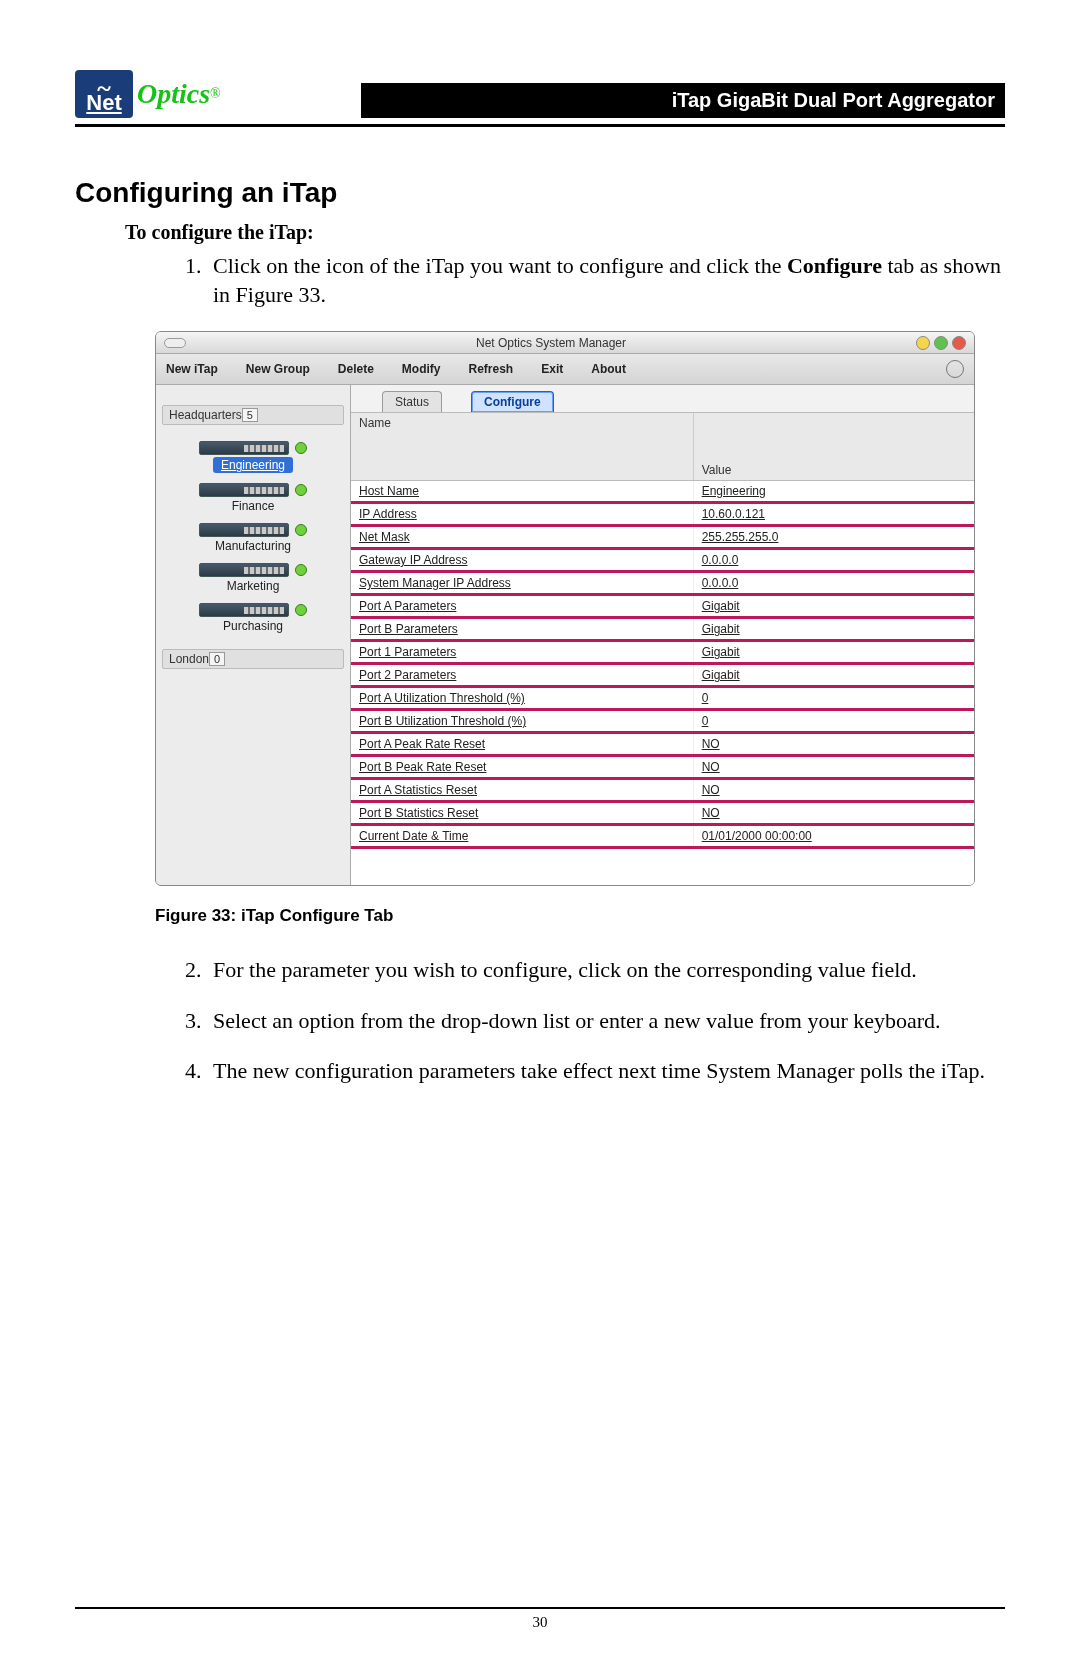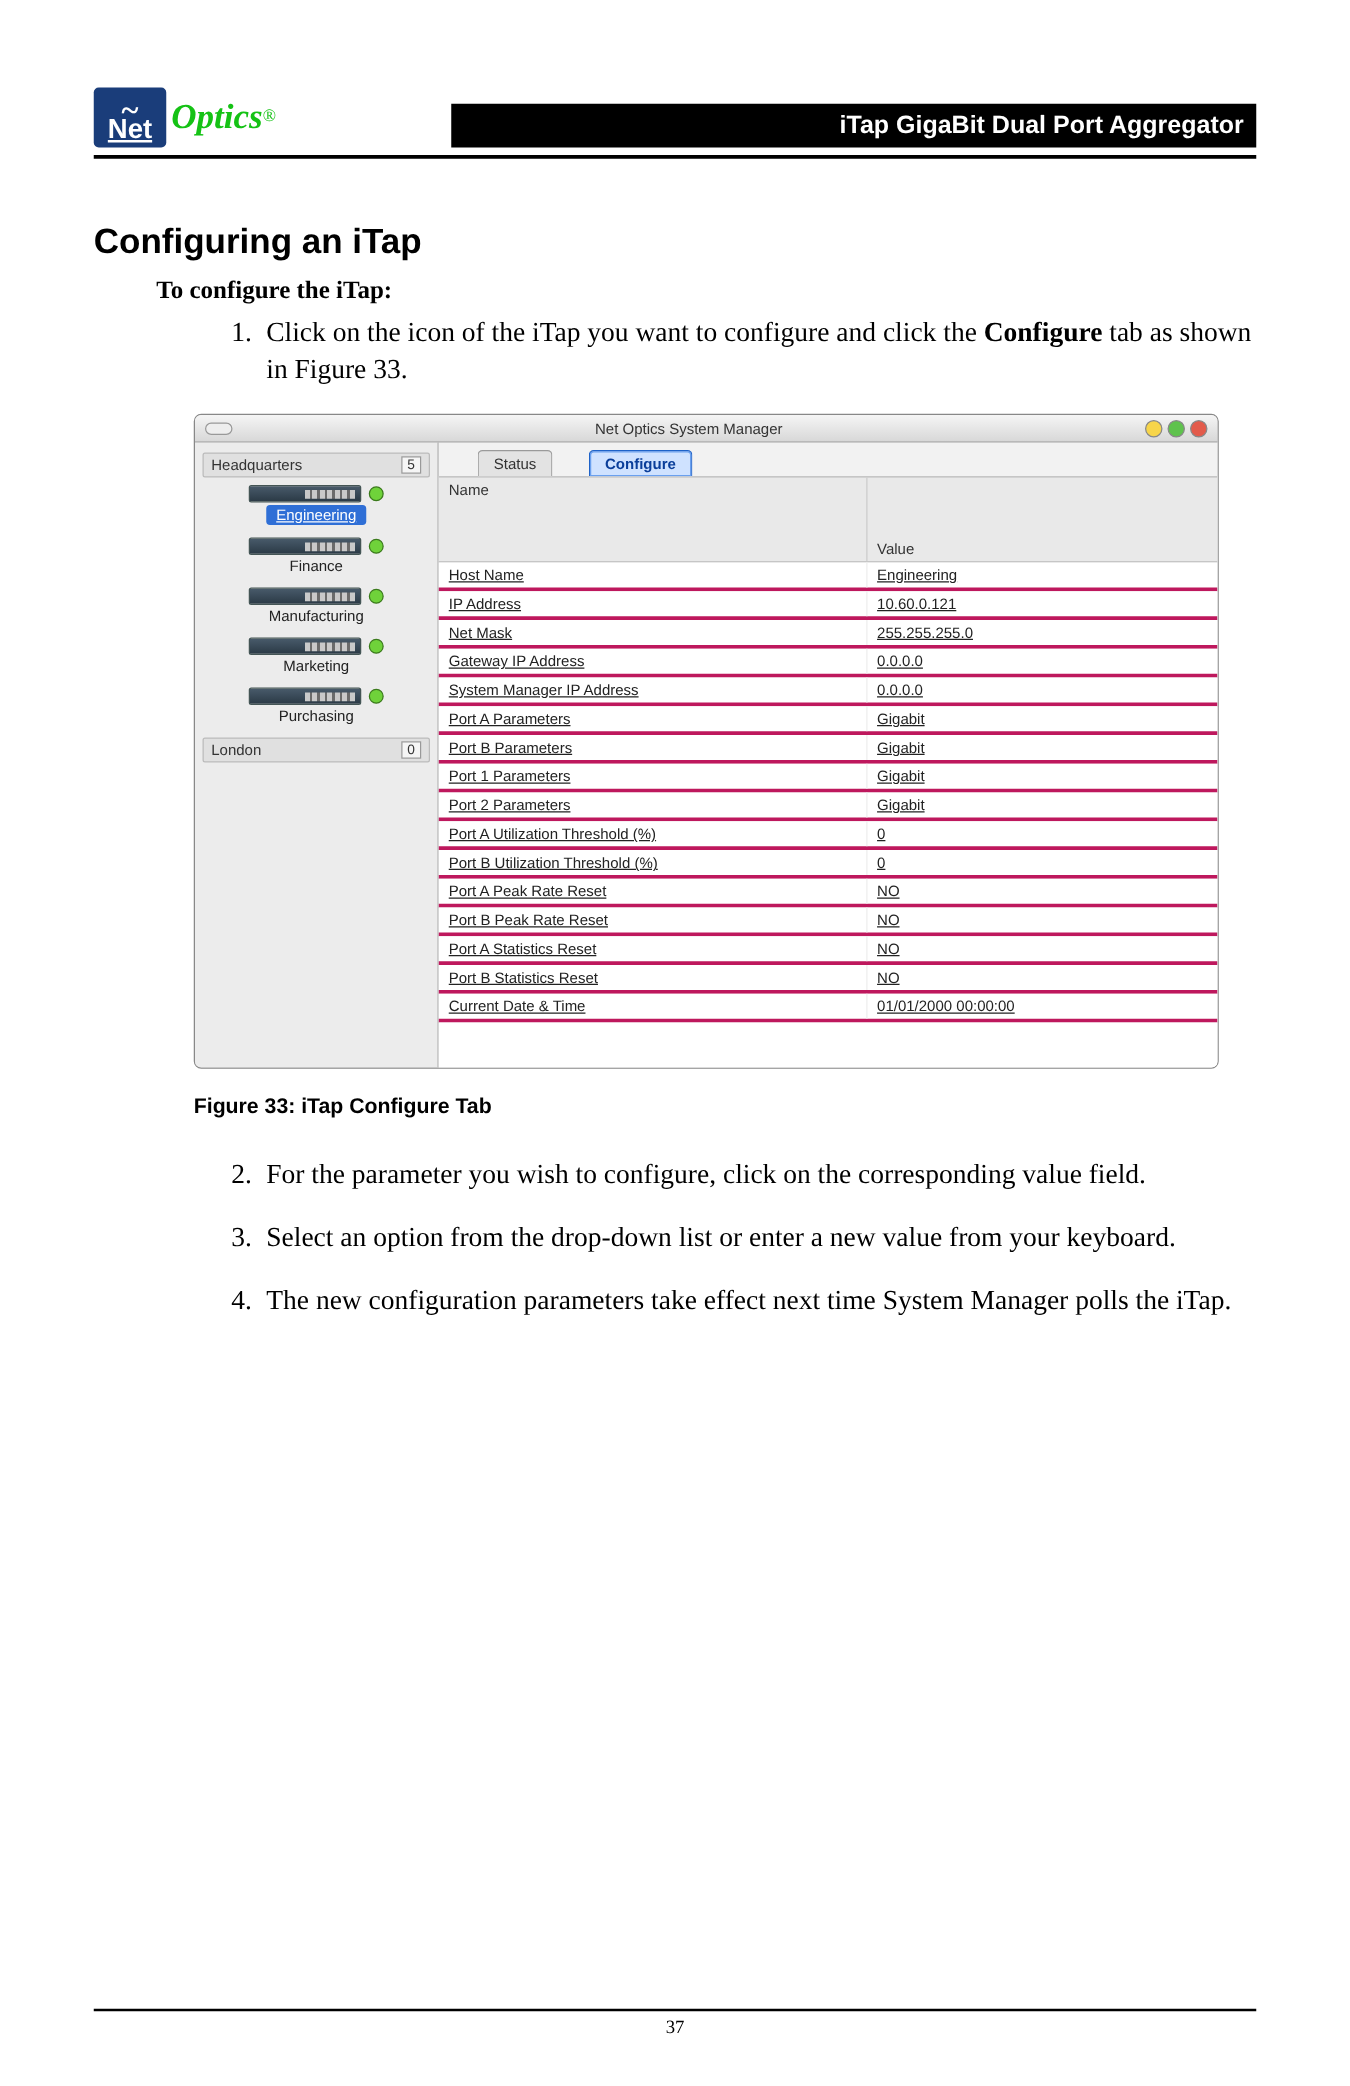--- a/index.html
+++ b/index.html
@@ -171,23 +171,23 @@
   .body-split {
     display: flex;
     background: #ececec;
   }
   .sidebar {
     width: 195px;
     border-right: 1px solid #aaa;
     padding: 4px 4px;
   }
   .group-header {
-    display:flex; align-items:center; justify-content:space-between;
+    display:flex; align-items:center; justify-content:flex-start;
     background:#e0e0e0; border:1px solid #bbb; border-radius:2px;
-    padding:2px 6px; font-size:12px; color:#333; margin:4px 2px;
+    padding:2px 6px; font-size:12px; color:#333; margin:16px 2px;
   }
   .group-header .count {
     border:1px solid #999; background:#f5f5f5; padding:0 4px; font-size:11px;
   }
   .device-item { text-align:center; margin:6px 0 10px 0; }
   .device-row {
     display:flex; align-items:center; justify-content:center; gap:6px;
     margin-bottom:2px;
   }
   .device-box {
@@ -291,20 +291,31 @@
     <div class="app-window">
       <div class="titlebar">
         <div class="titlebar-pill"></div>
         <div class="titlebar-title">Net Optics System Manager</div>
         <div class="traffic">
           <div class="tl y"></div>
           <div class="tl g"></div>
           <div class="tl r"></div>
         </div>
       </div>
+      <div class="menubar">
+        <span>New iTap</span>
+        <span>New Group</span>
+        <span>Delete</span>
+        <span>Modify</span>
+        <span>Refresh</span>
+        <span>Exit</span>
+        <span>About</span>
+        <span class="spacer"></span>
+        <span class="reload-icon"></span>
+      </div>
       <div class="body-split">
         <div class="sidebar">
           <div class="group-header">
             <span>Headquarters</span>
             <span class="count">5</span>
           </div>
 
           <div class="device-item">
             <div class="device-row">
                 <div class="device-box"></div>
@@ -442,13 +453,13 @@
       <span>Select an option from the drop-down list or enter a new value from your keyboard.</span>
     </div>
     <div class="li">
       <span class="num">4.</span>
       <span>The new configuration parameters take effect next time System Manager polls the iTap.</span>
     </div>
   </div>
 </div>
 
 <hr class="footer-hr">
-<div class="page-num">37</div>
+<div class="page-num">30</div>
 
 </body></html>

